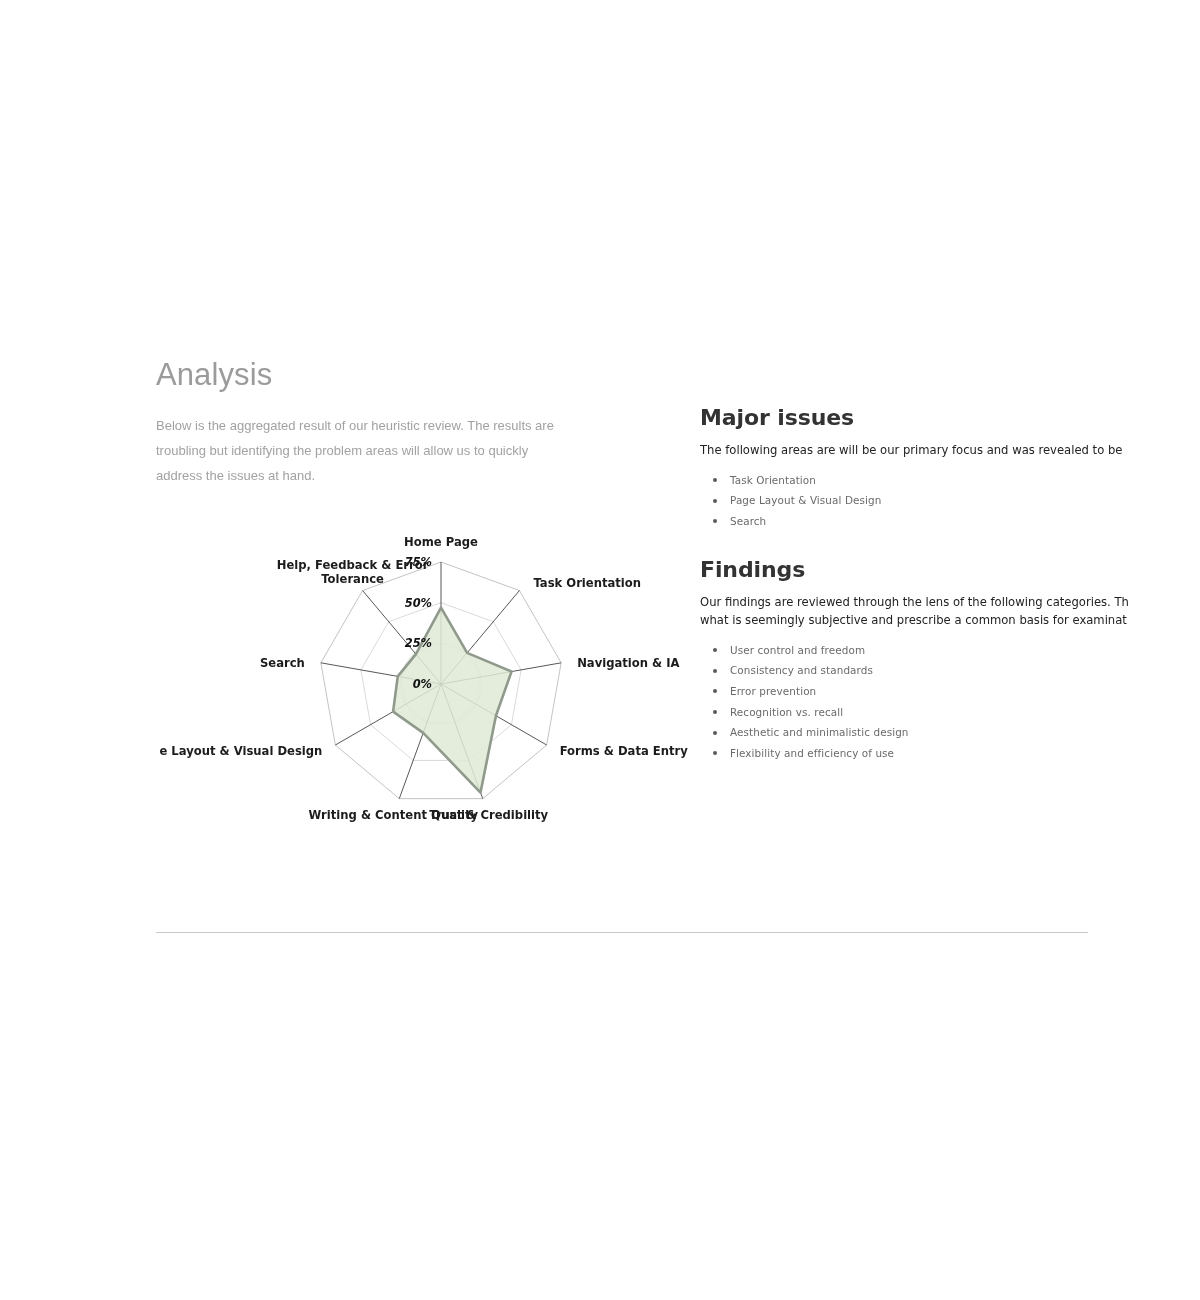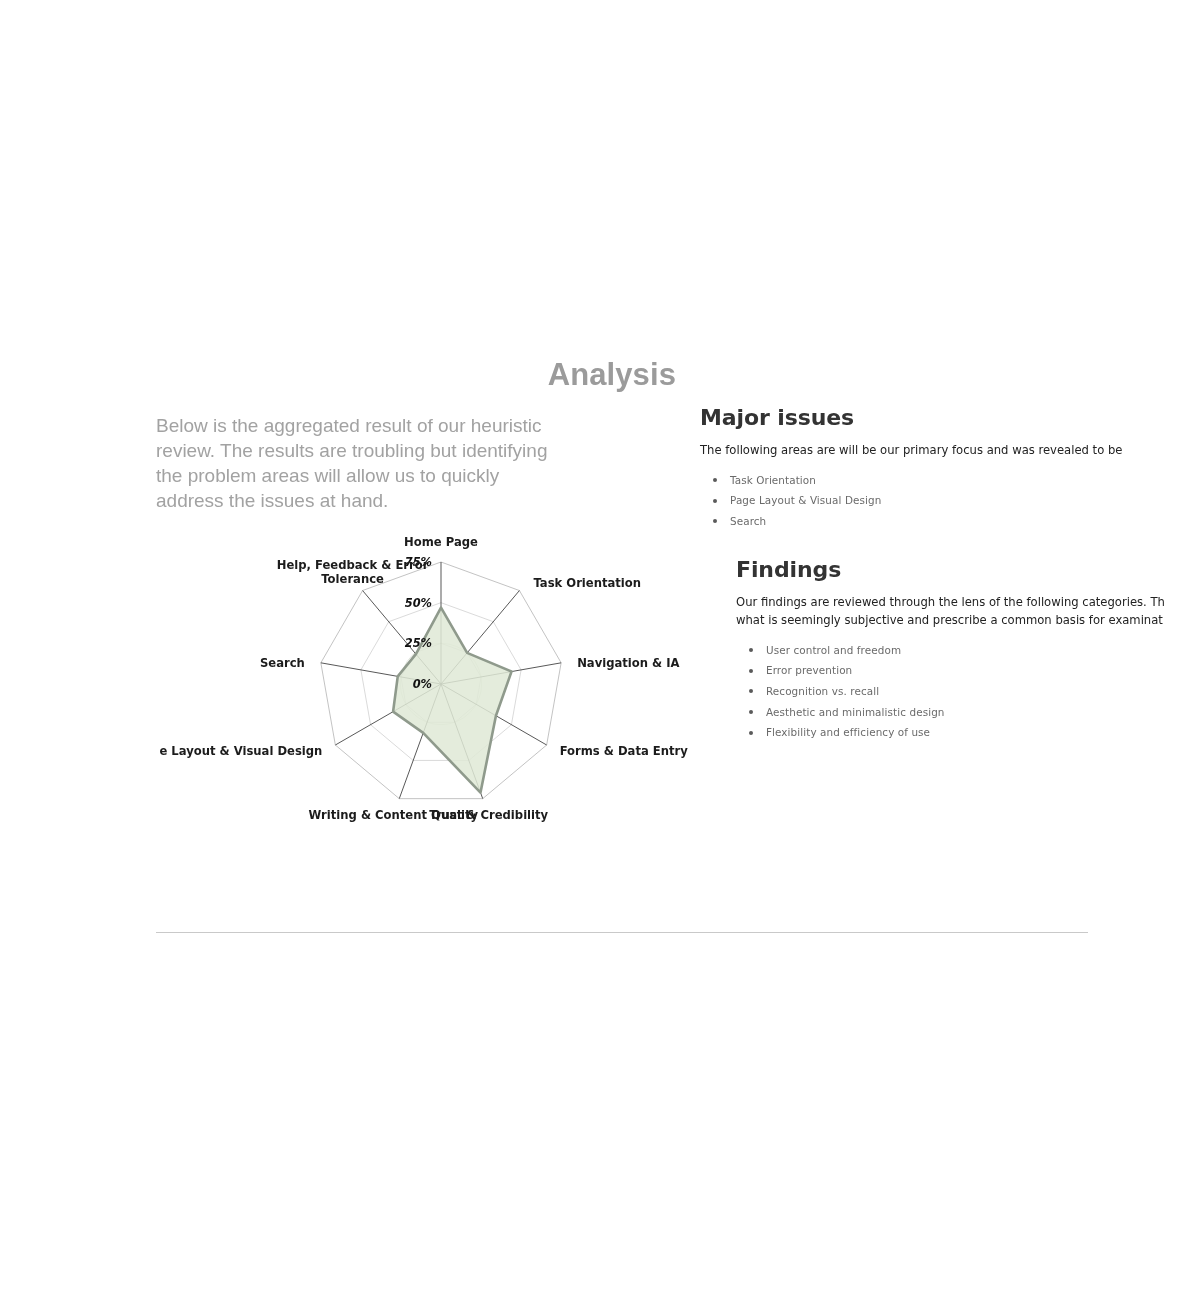--- a/index.html
+++ b/index.html
@@ -27,30 +27,29 @@
   
   .left-col {
     position: absolute;
     left: 156px;
     top: 356px;
     width: 520px;
   }
   .analysis-title {
     font-family: "Liberation Sans", sans-serif;
     font-size: 31px;
-    font-weight: 700;
+    font-weight: 400;
     color: #9b9b9b;
     letter-spacing: 0.1px;
     margin: 0;
     line-height: 1.2;
-    text-align: right;
   }
   .analysis-body {
     margin: 20px 0 0 0;
-    font-size: 19px;
+    font-size: 13px;
     line-height: 25px;
     color: #a2a2a2;
     font-weight: 400;
     max-width: 410px;
   }
 
   
   .chart-wrap {
     position: absolute;
     left: 160px;
@@ -119,21 +118,21 @@
     content: "";
     position: absolute;
     left: 13px;
     top: 8.5px;
     width: 4px;
     height: 4px;
     background: #5a5a5a;
     border-radius: 50%;
     filter: blur(0.3px);
   }
-  .block-findings { margin-top: 25px; margin-left: 36px; }
+  .block-findings { margin-top: 25px; }
 
   
   .divider {
     position: absolute;
     left: 156px;
     top: 932px;
     width: 932px;
     height: 1px;
     background: #c9c9c9;
   }
@@ -191,20 +190,21 @@
           <li>Search</li>
         </ul>
     </div>
 
     <div class="block-findings">
       <h2 class="rc-heading">Findings</h2>
       <p class="rc-para">Our findings are reviewed through the lens of the following categories. Th
 what is seemingly subjective and prescribe a common basis for examinat</p>
       <ul class="rc-list" id="findings-list">
           <li>User control and freedom</li>
+          <li>Consistency and standards</li>
           <li>Error prevention</li>
           <li>Recognition vs. recall</li>
           <li>Aesthetic and minimalistic design</li>
           <li>Flexibility and efficiency of use</li>
         </ul>
     </div>
 
   </div>
 
   <div class="divider"></div>

